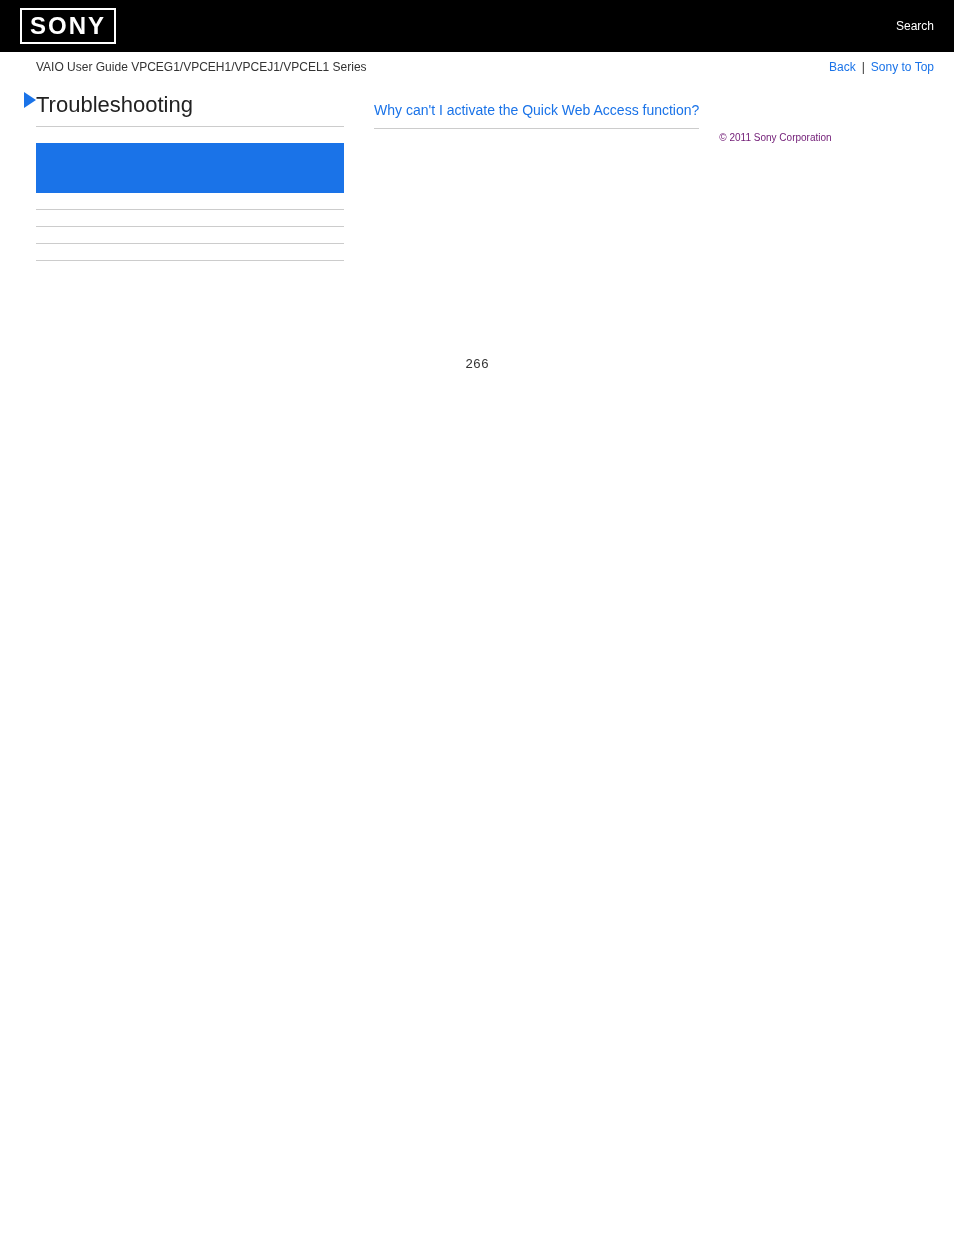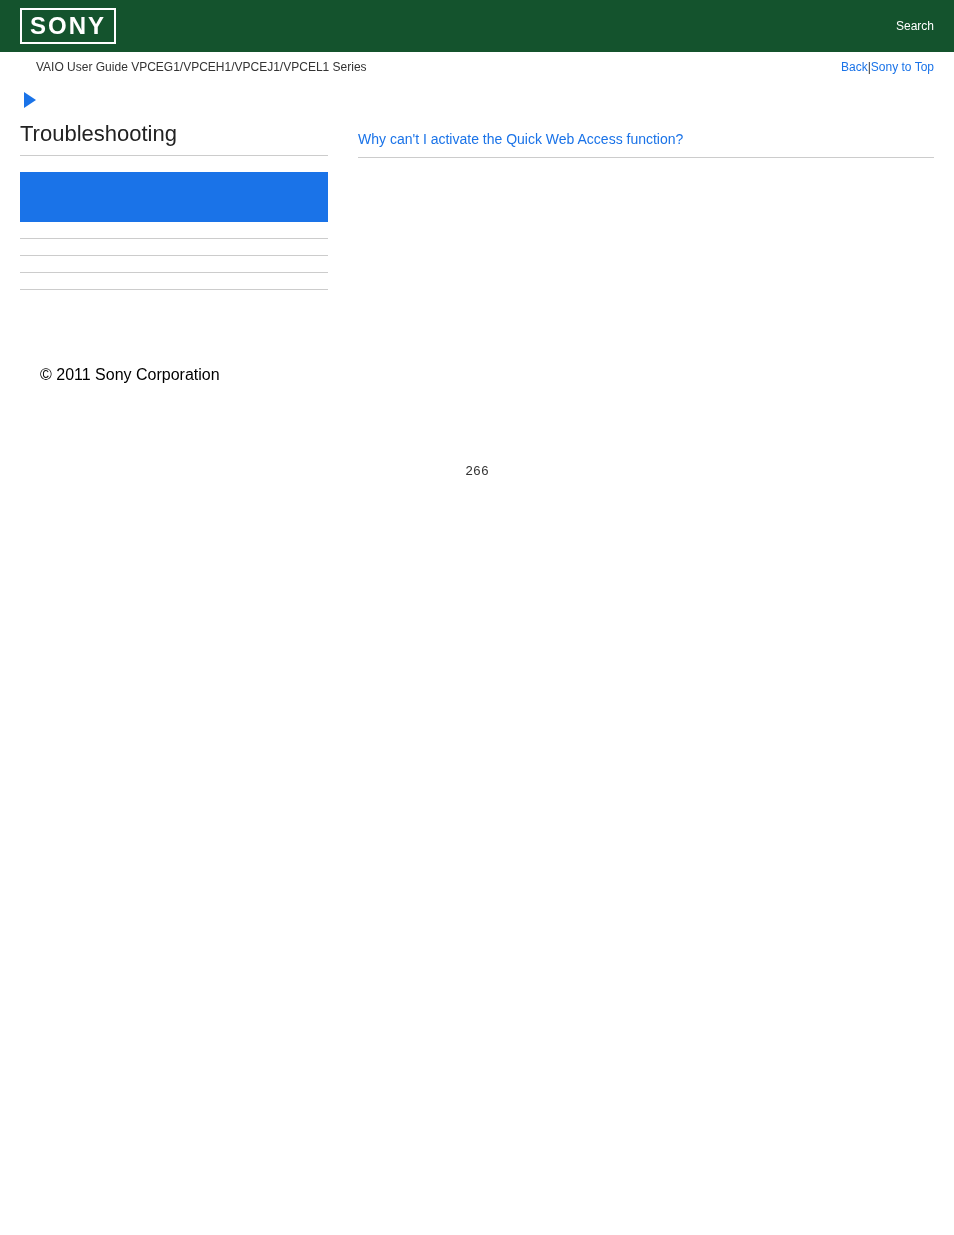--- a/index.html
+++ b/index.html
@@ -12,21 +12,21 @@
       font-family: Arial, Helvetica, sans-serif;
       font-size: 13px;
       color: #333;
       background: #fff;
       width: 954px;
       min-height: 1235px;
     }
 
     
     .header {
-      background: #14532d;
+      background: #000000;
       height: 52px;
       display: flex;
       align-items: center;
       justify-content: space-between;
       padding: 0 20px;
     }
 
     .sony-logo {
       color: #fff;
       font-size: 24px;
@@ -50,39 +50,40 @@
       justify-content: space-between;
       padding: 8px 20px;
       border-bottom: none;
       font-size: 12px;
       color: #333;
       margin-left: 16px;
     }
 
     .breadcrumb-links {
       display: flex;
+      gap: 6px;
       align-items: center;
       padding-left: 36px;
     }
 
     .breadcrumb-links a {
       color: #1a73e8;
       text-decoration: none;
       font-size: 12px;
     }
 
     .breadcrumb-links .separator {
       color: #333;
     }
 
     
     .main-content {
       padding: 10px 20px 20px 20px;
       display: flex;
-      flex-direction: column;
+      flex-direction: row;
     }
 
     
     .chevron-area {
       margin-bottom: 10px;
     }
 
     .chevron-icon {
       display: inline-block;
       width: 0;
@@ -142,24 +143,24 @@
       color: #1a73e8;
       text-decoration: none;
       font-size: 14px;
       display: block;
       padding-bottom: 10px;
       border-bottom: 1px solid #ccc;
     }
 
     
     .footer {
-      margin-top: 60px;
+      margin-top: 40px;
       padding: 0 20px;
-      font-size: 16px;
-      color: #000000;
+      font-size: 10px;
+      color: #701a75;
     }
 
     .page-number-area {
       text-align: center;
       margin-top: 60px;
       font-size: 13px;
       color: #333;
       font-family: Liberation Mono, monospace;
     }
   </style>

